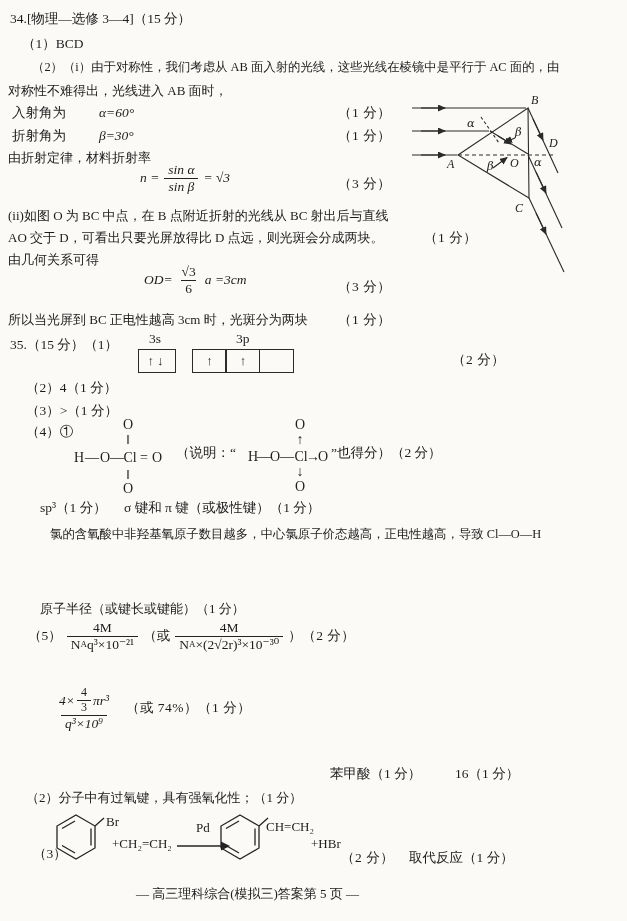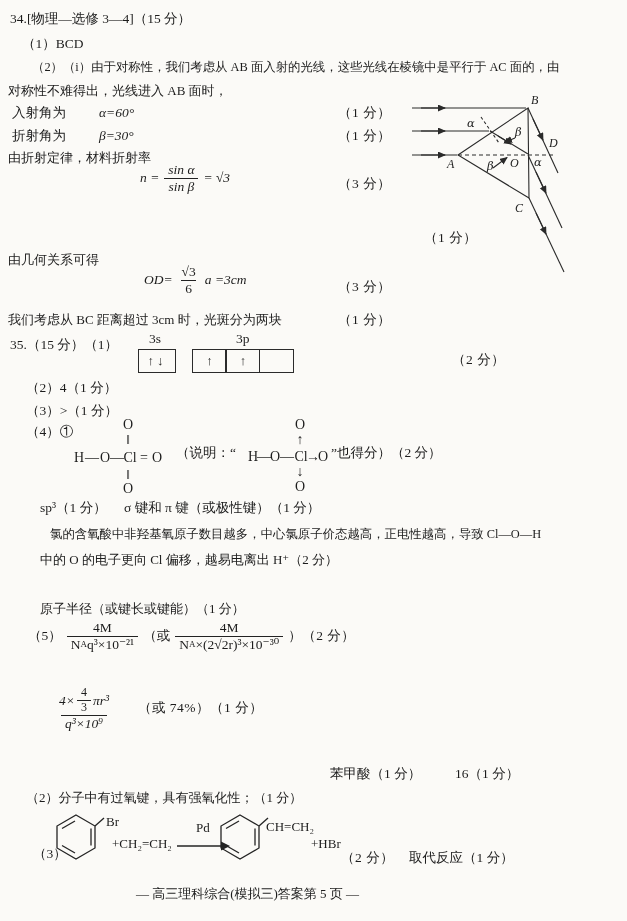--- a/index.html
+++ b/index.html
@@ -73,34 +73,36 @@
   <div class="t mrow" style="left:140px;top:162px">
     <span class="math">n =</span>
     <span class="frac">
       <span class="num math">sin α</span>
       <span class="den math">sin β</span>
     </span>
     <span class="math">= √3</span>
   </div>
   <div class="t score" style="left:338px;top:176px">（3 分）</div>
 
+  <div class="t fs13" style="left:8px;top:208px">(ii)如图 O 为 BC 中点，在 B 点附近折射的光线从 BC 射出后与直线</div>
+  <div class="t fs13" style="left:8px;top:230px">AO 交于 D，可看出只要光屏放得比 D 点远，则光斑会分成两块。</div>
   <div class="t score" style="left:424px;top:230px">（1 分）</div>
   <div class="t fs13" style="left:8px;top:252px">由几何关系可得</div>
 
   <div class="t mrow" style="left:144px;top:264px">
     <span class="math">OD=</span>
     <span class="frac">
       <span class="num">√3</span>
       <span class="den">6</span>
     </span>
     <span class="math">a =3cm</span>
   </div>
   <div class="t score" style="left:338px;top:279px">（3 分）</div>
 
-  <div class="t fs13" style="left:8px;top:312px">我们考虑从 BC 距离超过 3cm 时，光斑分为两块</div>
+  <div class="t fs13" style="left:8px;top:312px">所以当光屏到 BC 正电性越高 3cm 时，光斑分为两块</div>
   <div class="t score" style="left:338px;top:312px">（1 分）</div>
 
   <svg style="left:403px;top:88px" width="224" height="196" viewBox="0 0 224 196">
     <defs>
       <marker id="ah" markerWidth="9" markerHeight="8" refX="7" refY="3.5" orient="auto" markerUnits="userSpaceOnUse">
         <path d="M0,0 L8,3.5 L0,7 Z" fill="#2a2a2a"></path>
       </marker>
     </defs>
     <g stroke="#2a2a2a" stroke-width="1.1" fill="none">
 
@@ -184,21 +186,20 @@
     <span class="atom" style="left:80px;top:40px">O</span>
     <span class="atom" style="left:57px;top:55px">↓</span>
     <span class="atom" style="left:57px;top:70px">O</span>
   </div>
 
   <div class="t" style="left:331px;top:445px">”也得分）（2 分）</div>
 
   <div class="t" style="left:40px;top:500px">sp³（1 分）</div>
   <div class="t" style="left:124px;top:500px">σ 键和 π 键（或极性键）（1 分）</div>
   <div class="t fs12" style="left:40px;top:527px">氯的含氧酸中非羟基氧原子数目越多，中心氯原子价态越高，正电性越高，导致 Cl—O—H</div>
-  <div class="t fs13" style="left:40px;top:552px">中的 O 的电子更向 Cl 偏移，越易电离出 H⁺（2 分）</div>
   <div class="t fs13" style="left:40px;top:601px">原子半径（或键长或键能）（1 分）</div>
 
   <div class="t mrow" style="left:28px;top:620px">
     <span>（5）</span>
     <span class="frac">
       <span class="num">4M</span>
       <span class="den">
           <span>N</span>
           <sub>A</sub>
           <span>q³×10⁻²¹</span>
@@ -221,21 +222,21 @@
       <span class="num">
         <span class="math">4×</span>
         <span class="frac inner">
           <span class="num">4</span>
           <span class="den">3</span>
         </span>
         <span class="math">πr³</span>
       </span>
       <span class="den math">q³×10⁹</span>
     </span>
-    <span class="score" style="margin-left:20px">（或 74%）（1 分）</span>
+    <span class="score" style="margin-left:8px">（或 74%）（1 分）</span>
   </div>
 
   <div class="t" style="left:330px;top:766px">苯甲酸（1 分）</div>
   <div class="t" style="left:455px;top:766px">16（1 分）</div>
   <div class="t fs13" style="left:26px;top:790px">（2）分子中有过氧键，具有强氧化性；（1 分）</div>
   <div class="t" style="left:33px;top:846px">（3）</div>
 
   <svg style="left:50px;top:811px" width="56" height="52" viewBox="0 0 56 52">
     <g stroke="#242424" stroke-width="1.3" fill="none">
       <polygon points="26,4 45,15 45,37 26,48 7,37 7,15"></polygon>

